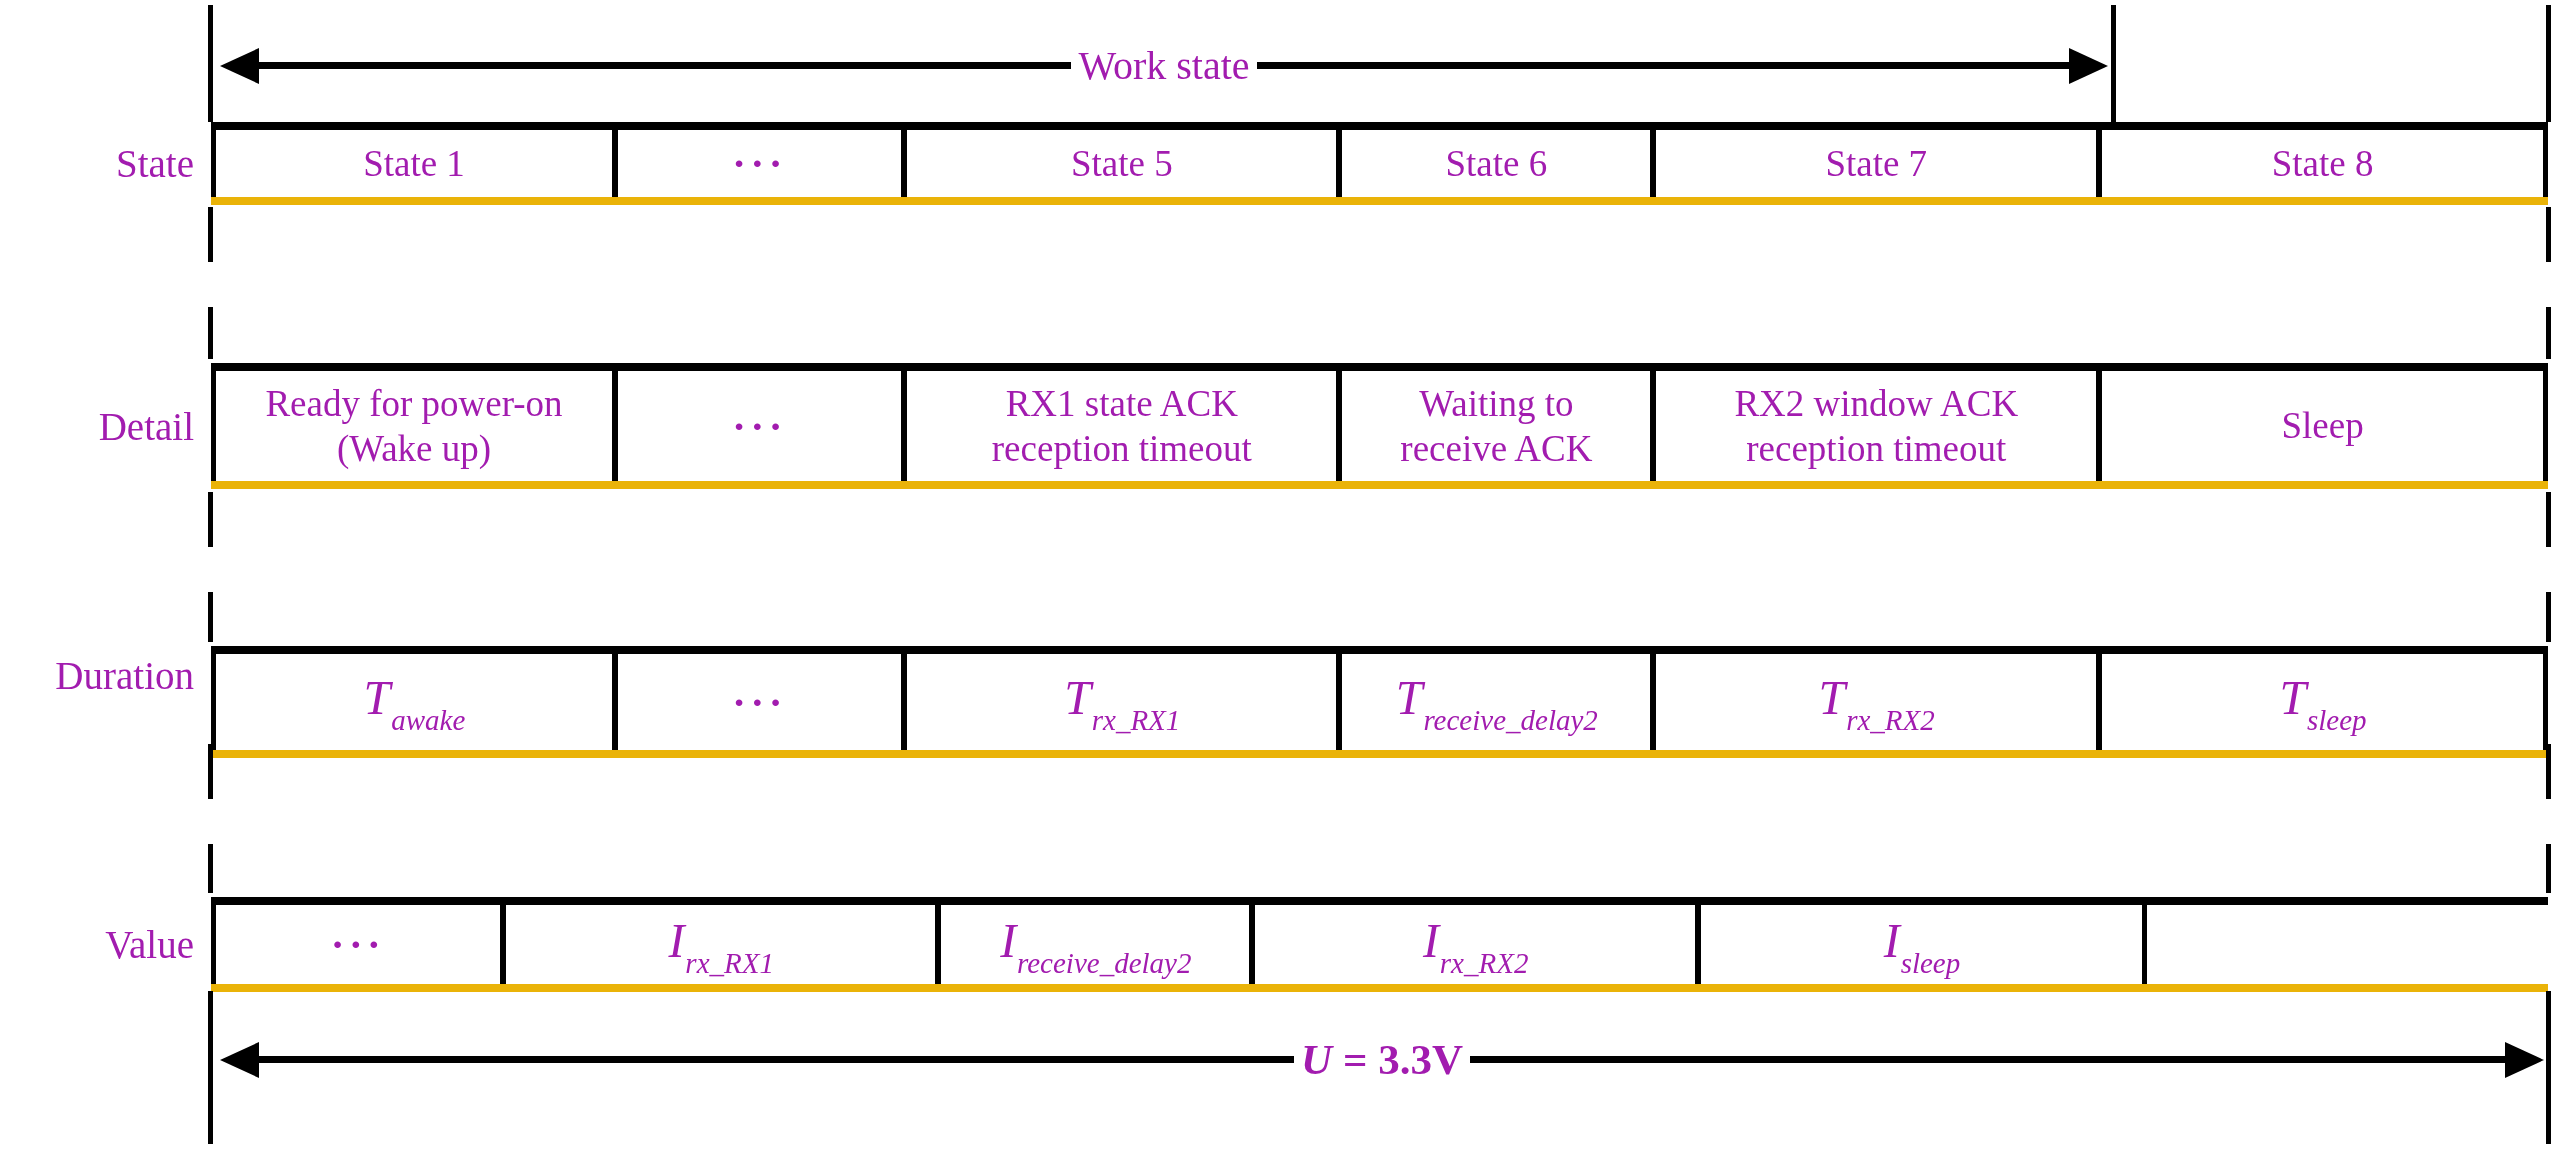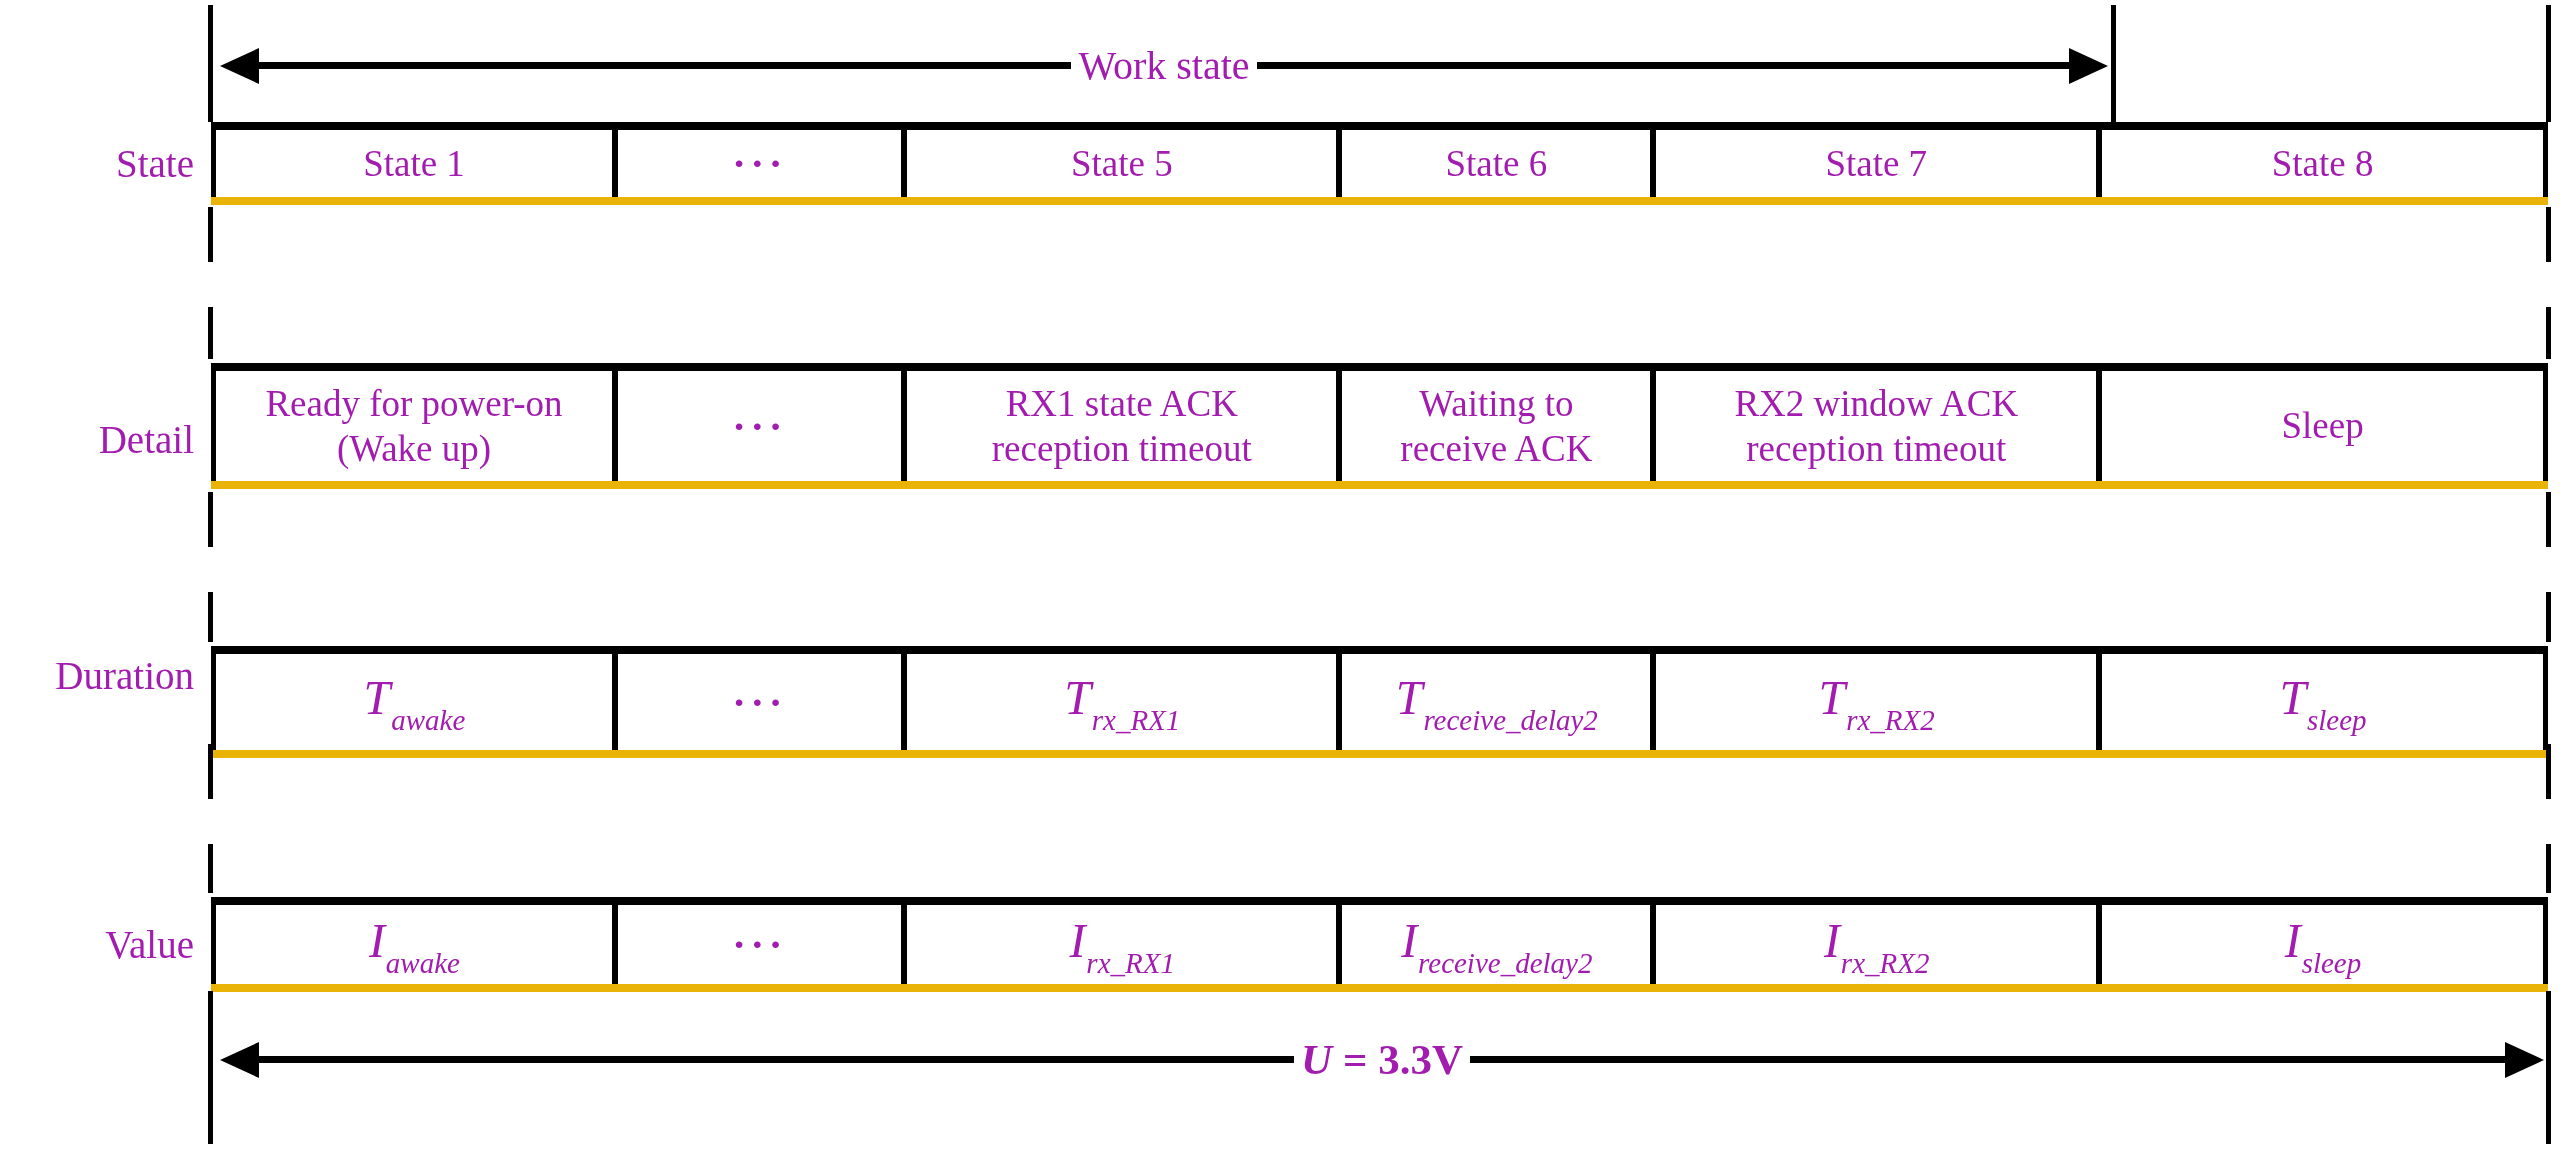--- a/index.html
+++ b/index.html
@@ -42,21 +42,21 @@
   .mvar  { font-style:italic; font-size:48px; line-height:1; }
   .mvar sub { font-style:italic; font-size:29px; line-height:1; position:relative; top:5.3px; left:0.9px; }
 
   
   .rowlabel {
     position:absolute; left:0; width:194px;
     display:flex; align-items:center; justify-content:flex-end;
     font-size:39px;
   }
   .rl-state    { top:122px;  height:83px;text-align:right;  }
-  .rl-detail   { top:376px;  height:126px; }
+  .rl-detail   { top:363px;  height:126px; }
   .rl-duration { top:628px;  height:95px; }
   .rl-value    { top:897px; height:95px; }
 
   
   .vline { position:absolute; width:5.3px; background:#000; }
   .vdash {
     position:absolute; width:5.3px;
     background:repeating-linear-gradient(to bottom,#000 0 55px,transparent 55px 100px);
   }
 
@@ -150,23 +150,20 @@
     </div>
     <div class="cell c4">
       <span class="mvar"><span>T</span><sub>rx_RX2</sub></span>
     </div>
     <div class="cell c5">
       <span class="mvar"><span>T</span><sub>sleep</sub></span>
     </div>
   </div>
 
   <div class="row row-value">
-    <div class="cell c0">
-      <span class="mvar"><span>I</span><sub>awake</sub></span>
-    </div>
     <div class="cell c1 dots">···</div>
     <div class="cell c2">
       <span class="mvar"><span>I</span><sub>rx_RX1</sub></span>
     </div>
     <div class="cell c3">
       <span class="mvar"><span>I</span><sub>receive_delay2</sub></span>
     </div>
     <div class="cell c4">
       <span class="mvar"><span>I</span><sub>rx_RX2</sub></span>
     </div>

